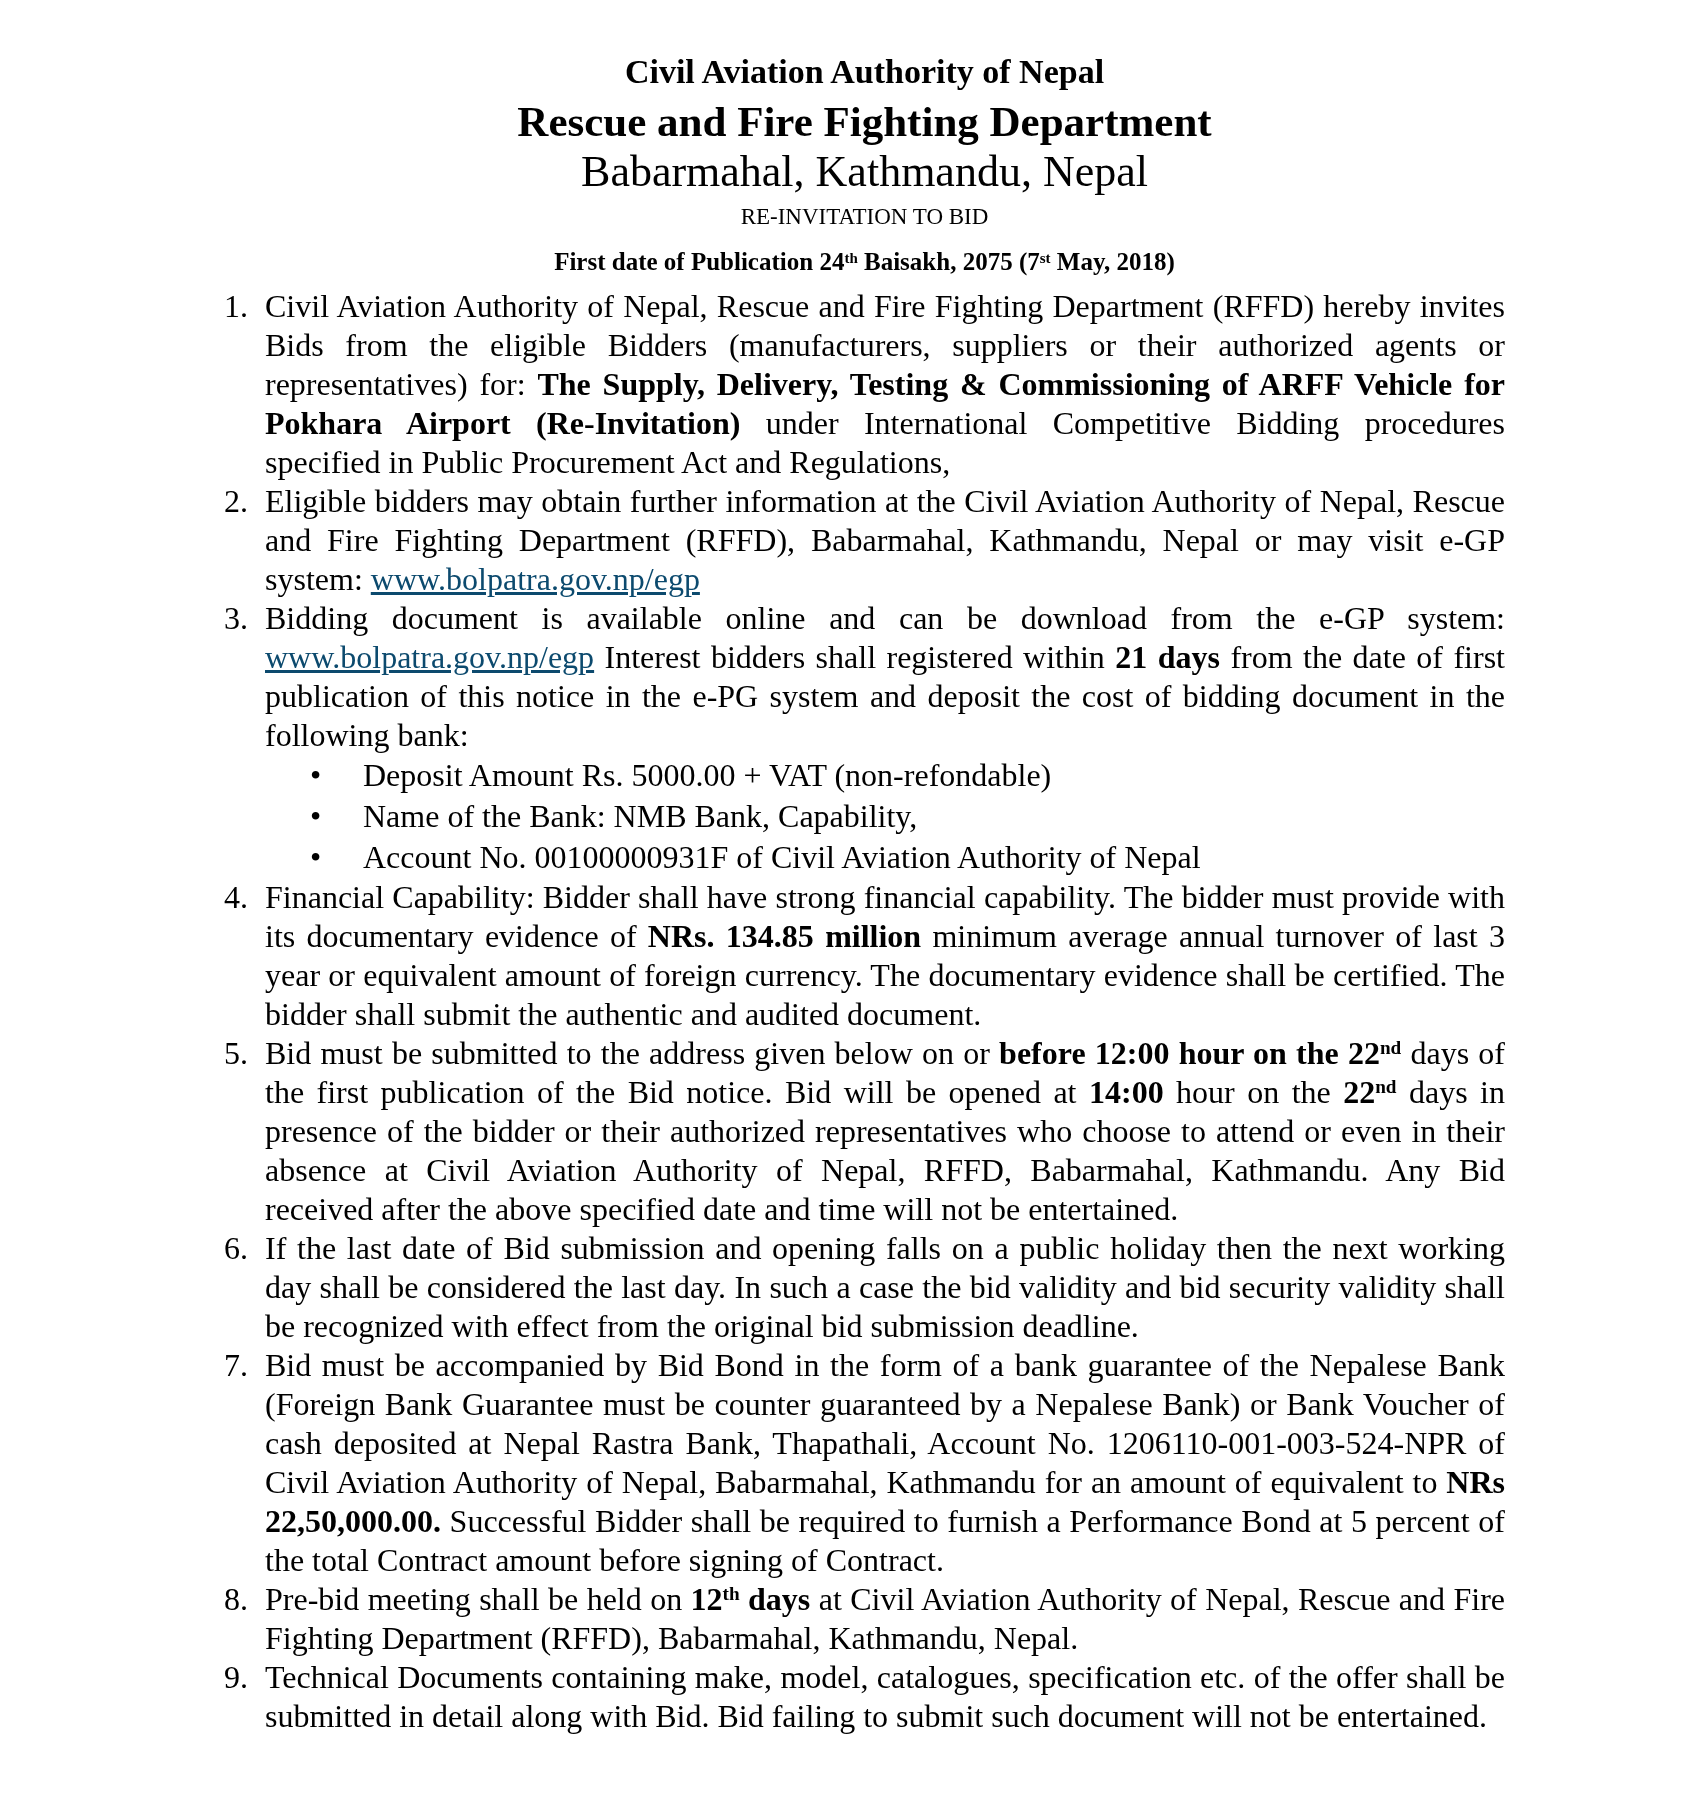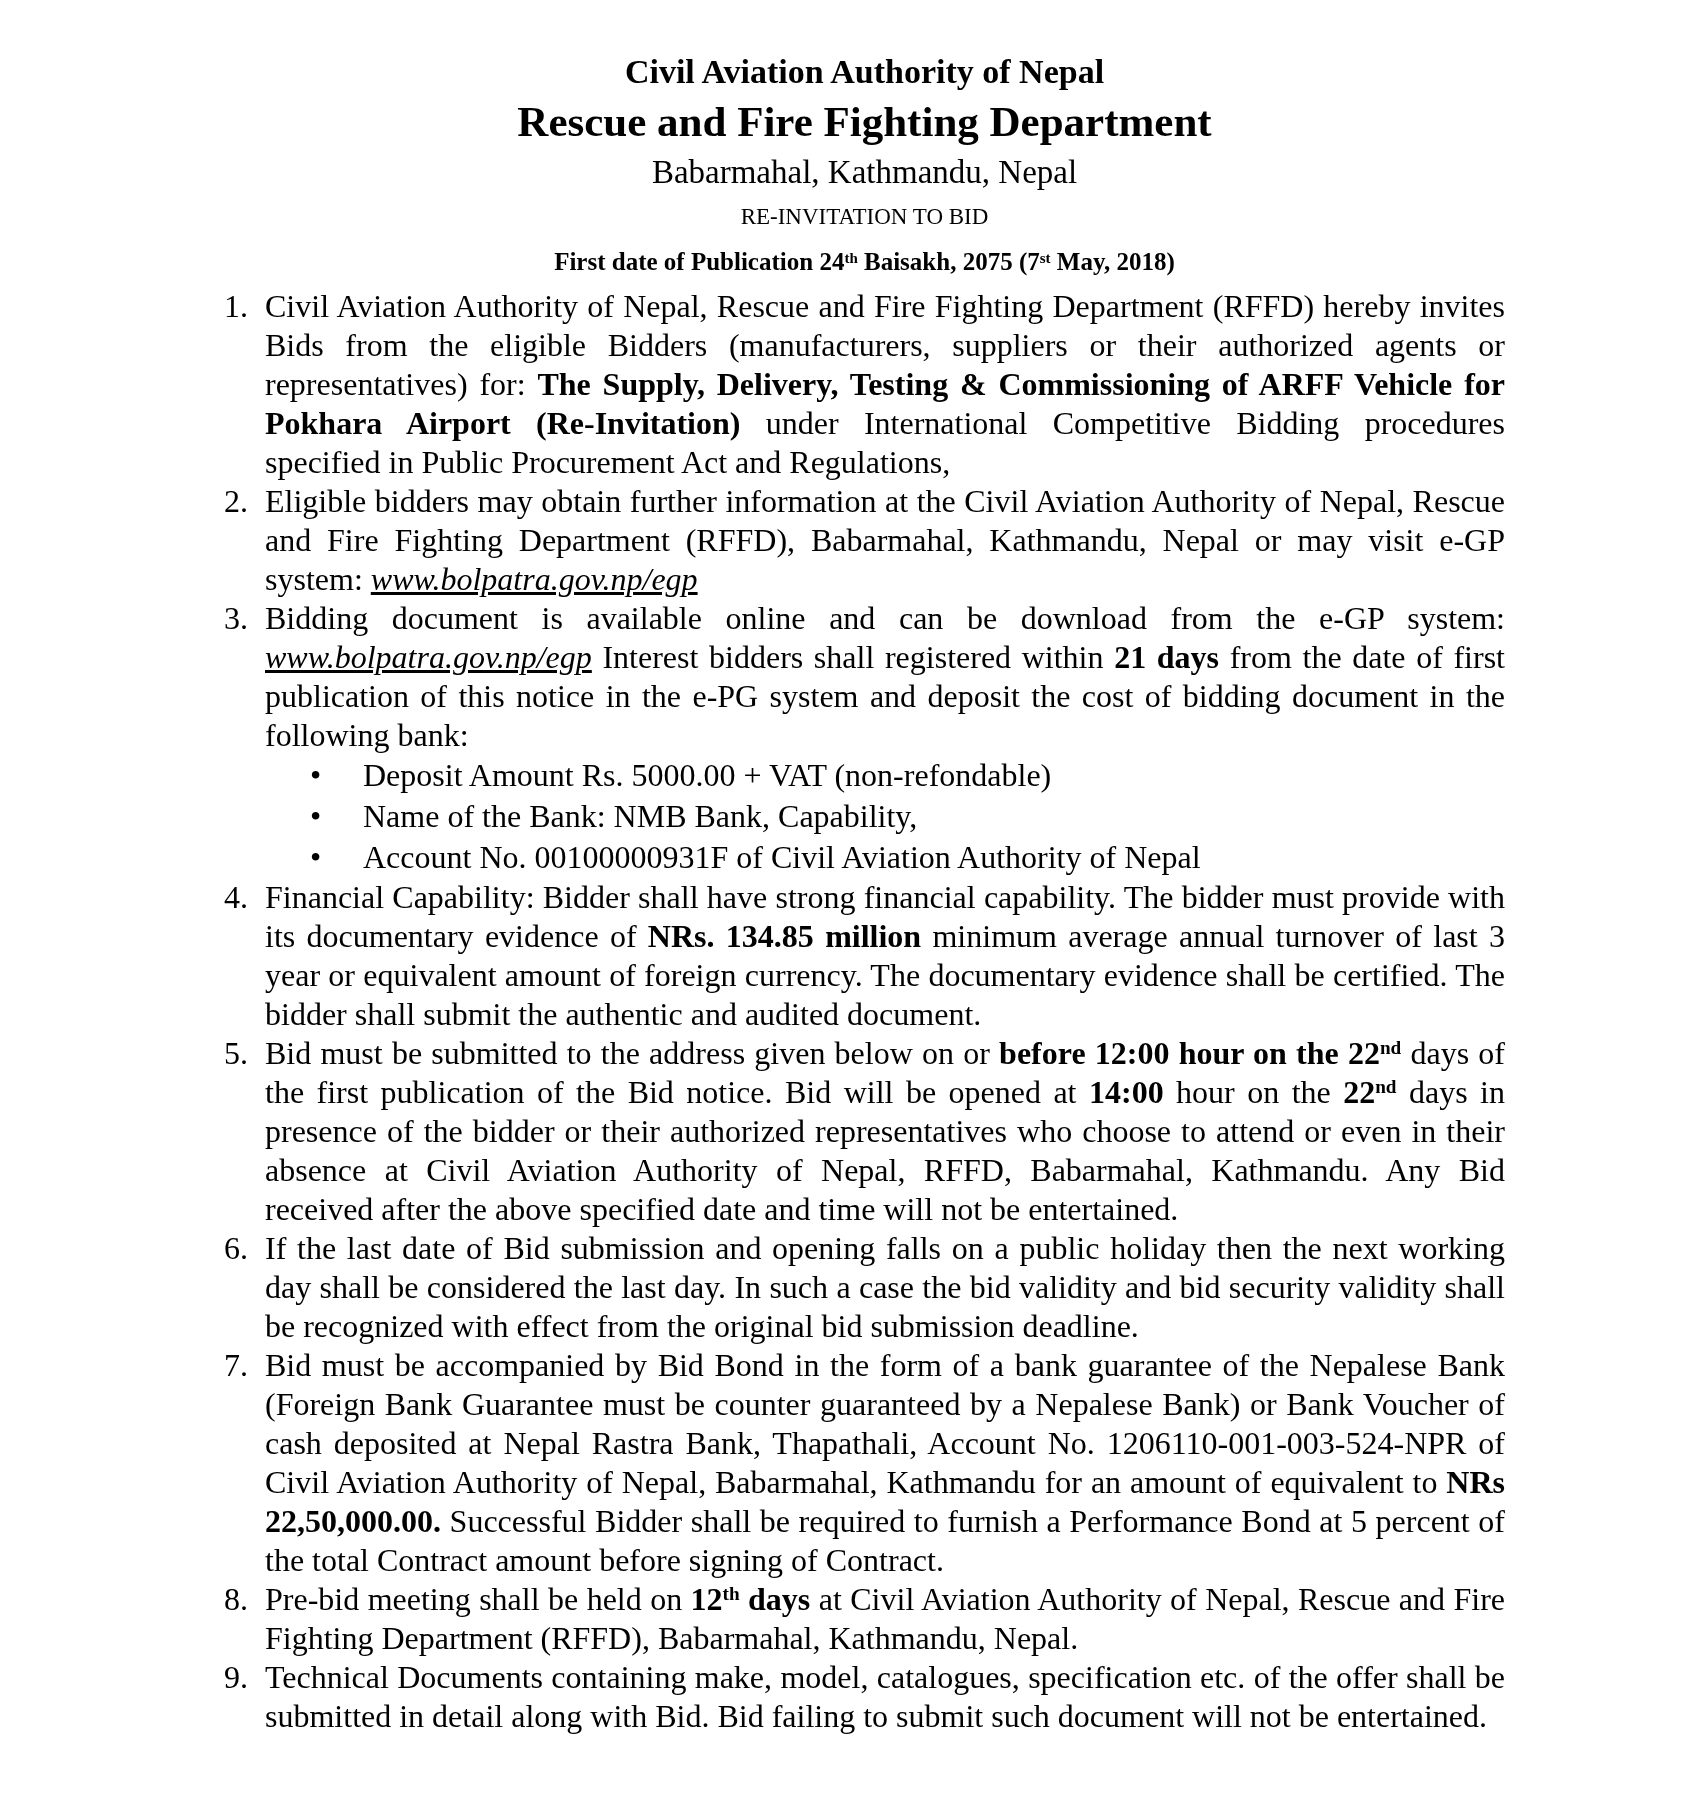--- a/index.html
+++ b/index.html
@@ -11,31 +11,31 @@
   .page {
     box-sizing:border-box;
     width:1700px; height:1671px;
     padding:50px 195px 0 224px;
     background:#ffffff;
   }
   .header { text-align:center; }
   .b { font-weight:bold; }
   .h-org   { font-size:34px; font-weight:bold; line-height:44px; }
   .h-dept  { font-size:43px; font-weight:bold; line-height:56px; }
-  .h-addr  { font-size:33px; line-height:44px; }
+  .h-addr  { font-size:44px; line-height:44px; }
   .h-notice{ font-size:23px; font-weight:normal; line-height:45px; }
   .h-bidno { font-size:35px; font-weight:bold; text-decoration:underline; line-height:46px; }
   .h-pub   { font-size:25px; font-weight:bold; line-height:46px; }
   .items { font-size:32px; line-height:39px; margin-top:2px; }
   .item { position:relative; padding-left:41px; text-align:justify; text-justify:inter-word; }
   .item .num { position:absolute; left:0; top:0; }
   .bullet { position:relative; padding-left:98px; text-align:left; line-height:41px; }
   .bullet .dot { position:absolute; left:45px; }
   sup { font-size:0.6em; line-height:0; position:relative; top:-0.5em; vertical-align:baseline; font-family:inherit; }
-  .lnk { color:#000000; text-decoration:underline; cursor:pointer;font-style:italic; }
+  .lnk { color:#0c4a6e; text-decoration:underline; cursor:pointer; }
 </style>
 </head>
 <body>
 
 <div class="page">
   <div class="header">
     <div class="h-org">Civil Aviation Authority of Nepal</div>
     <div class="h-dept">Rescue and Fire Fighting Department</div>
     <div class="h-addr">Babarmahal, Kathmandu, Nepal</div>
     <div class="h-notice">RE-INVITATION TO BID</div>

